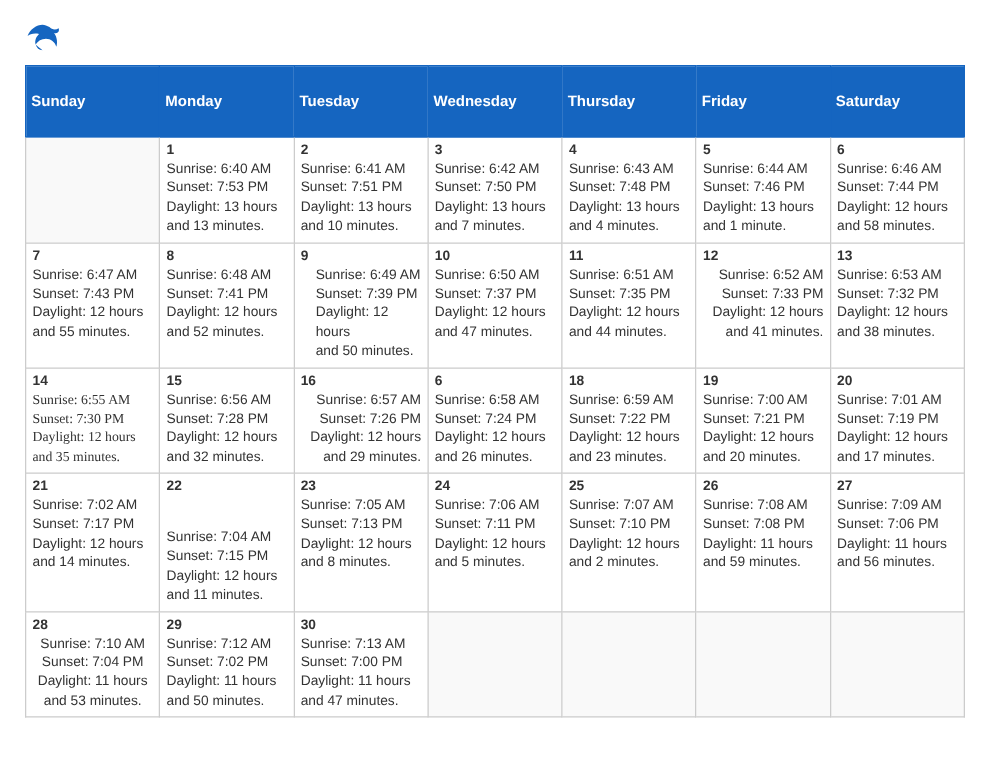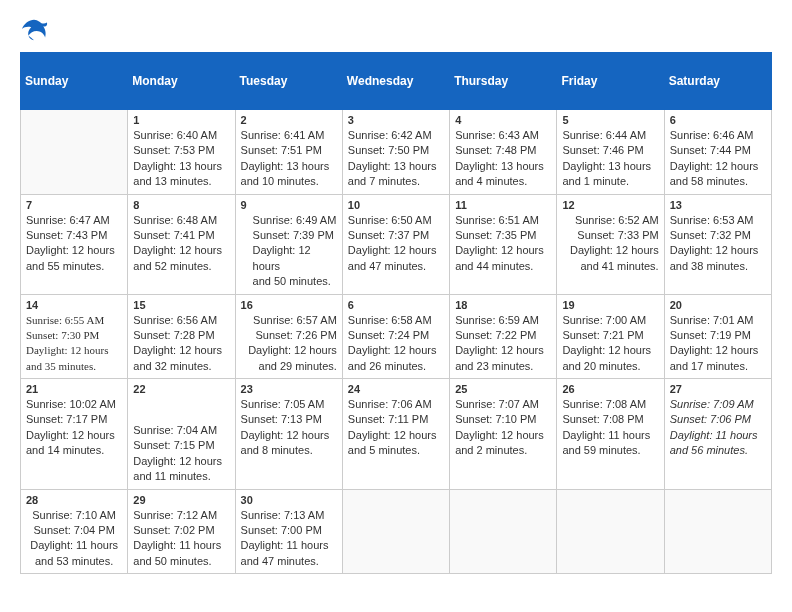--- a/index.html
+++ b/index.html
@@ -265,21 +265,21 @@
             <div class="day-num">20</div>
             <div class="day-info" style="white-space: pre-line;">Sunrise: 7:01 AM
 Sunset: 7:19 PM
 Daylight: 12 hours
 and 17 minutes.</div>
           </td>
         </tr>
         <tr>
           <td>
             <div class="day-num">21</div>
-            <div class="day-info" style="white-space: pre-line;">Sunrise: 10:02 AM
+            <div class="day-info" style="white-space: pre-line;">Sunrise: 7:02 AM
 Sunset: 7:17 PM
 Daylight: 12 hours
 and 14 minutes.</div>
           </td>
           <td>
             <div class="day-num">22</div>
             <div class="day-info" style="white-space: pre-line; margin-top: 28px;">Sunrise: 7:04 AM
 Sunset: 7:15 PM
 Daylight: 12 hours
 and 11 minutes.</div>
@@ -307,21 +307,21 @@
           </td>
           <td>
             <div class="day-num">26</div>
             <div class="day-info" style="white-space: pre-line;">Sunrise: 7:08 AM
 Sunset: 7:08 PM
 Daylight: 11 hours
 and 59 minutes.</div>
           </td>
           <td>
             <div class="day-num">27</div>
-            <div class="day-info" style="white-space: pre-line; font-style: italic;">Sunrise: 7:09 AM
+            <div class="day-info" style="white-space: pre-line;">Sunrise: 7:09 AM
 Sunset: 7:06 PM
 Daylight: 11 hours
 and 56 minutes.</div>
           </td>
         </tr>
         <tr>
           <td>
             <div class="day-num">28</div>
             <div class="day-info" style="white-space: pre-line; text-align: center;">Sunrise: 7:10 AM
 Sunset: 7:04 PM

